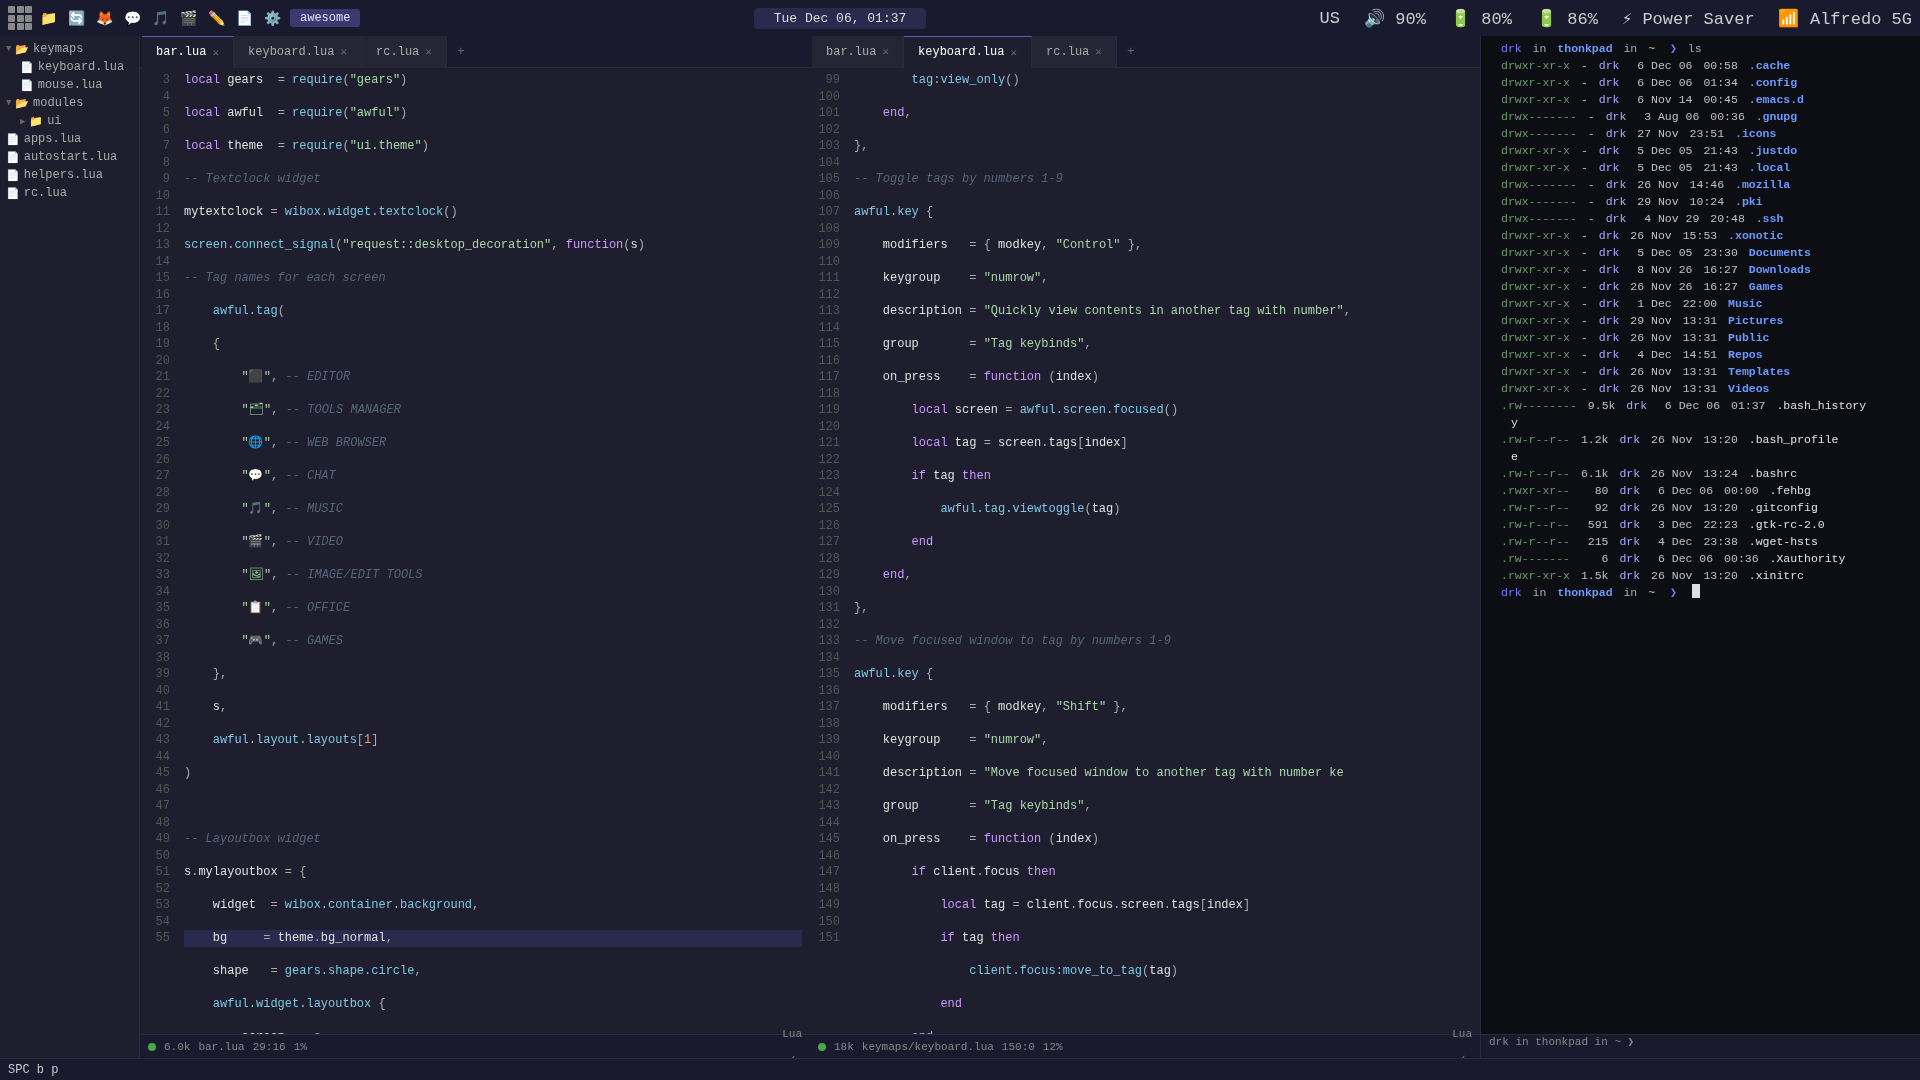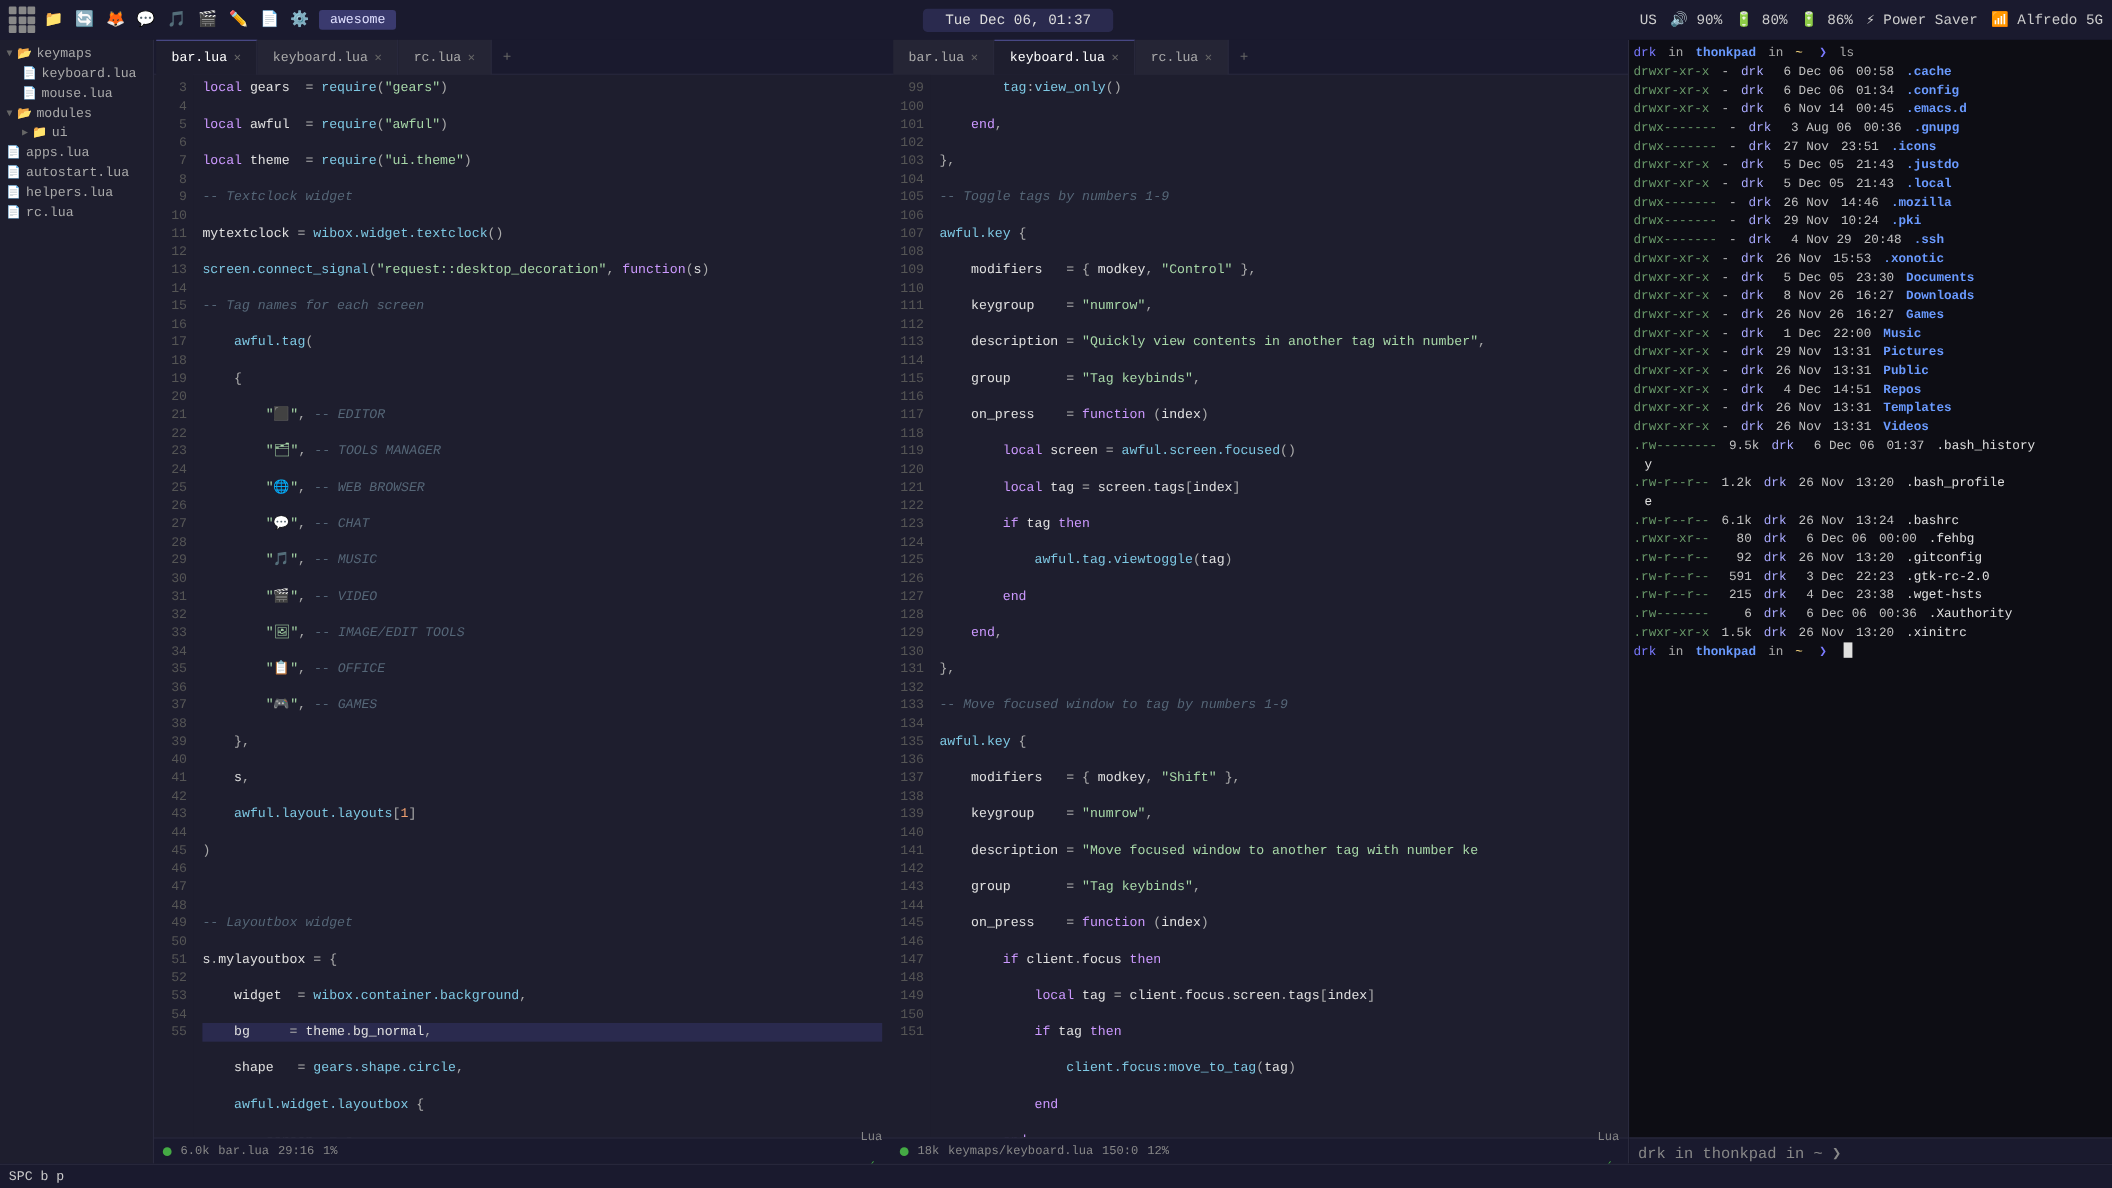--- a/index.html
+++ b/index.html
@@ -62,23 +62,23 @@
     .topbar-center {
       background: #2a2a4e;
       padding: 3px 20px;
       border-radius: 4px;
       color: #ddd;
       font-size: 13px;
     }
     .topbar-right {
       display: flex;
       align-items: center;
-      gap: 12px;
+      gap: 24px;
       color: #ccc;
-      font-size: 13px;
+      font-size: 17px;
     }
     .topbar-right span {
       color: #ccc;
     }
 
     
     .main-area {
       display: flex;
       flex: 1;
       overflow: hidden;
@@ -235,21 +235,21 @@
       width: 440px;
       background: #0d0d14;
       border-left: 1px solid #2a2a3e;
       display: flex;
       flex-direction: column;
       flex-shrink: 0;
       overflow: hidden;
     }
     .terminal-content {
       flex: 1;
-      padding: 4px 4px;
+      padding: 4px 20px;
       font-size: 11.5px;
       line-height: 17px;
       overflow: hidden;
       color: #c0c0c0;
     }
     .term-line {
       display: flex;
       gap: 4px;
       white-space: pre;
     }
@@ -262,23 +262,23 @@
       display: inline-block;
       width: 8px; height: 14px;
       background: #e0e0e0;
       vertical-align: middle;
     }
     .terminal-statusbar {
       height: 24px;
       background: #1a1a2e;
       border-top: 1px solid #2a2a3e;
       display: flex;
-      align-items: flex-end;
+      align-items: flex-start;
       padding: 0 8px;
-      font-size: 14px;
+      font-size: 11px;
       color: #888;
       gap: 8px;
     }
 
     
     .bottom-cmdline {
       height: 22px;
       background: #1a1a2e;
       border-top: 1px solid #2a2a3e;
       display: flex;

